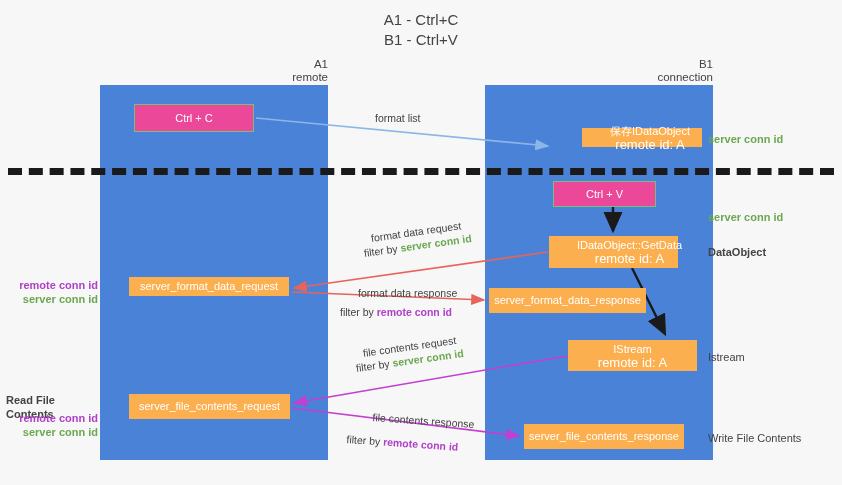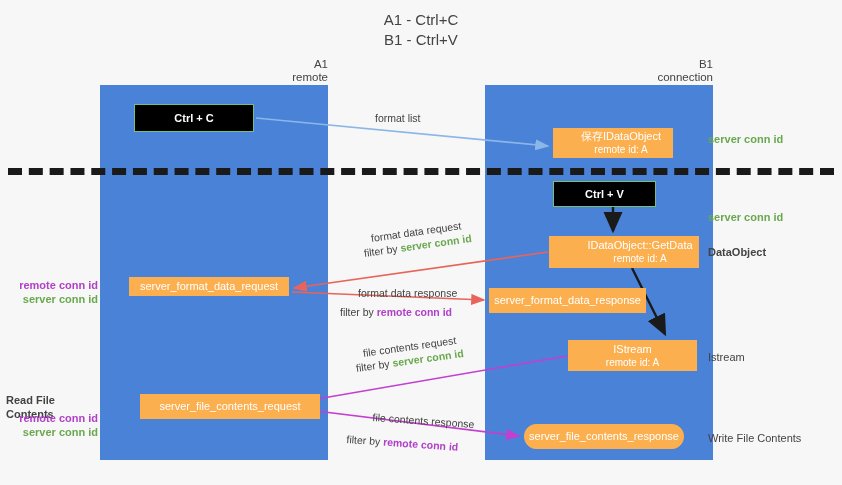--- a/index.html
+++ b/index.html
@@ -31,33 +31,33 @@
   #lane-a1{left:100px;top:85px;width:228px;height:375px;}
   #lane-b1{left:485px;top:85px;width:228px;height:375px;}
 
   
   .box{
     box-sizing:border-box;
     display:flex;flex-direction:column;align-items:center;justify-content:center;
     color:#ffffff;font-size:11px;line-height:13px;text-align:center;
     border:1px solid rgba(255,255,255,.35);
   }
-  .box.green{background:#000000;border-color:#76c07a;font-weight:bold;}
+  .box.green{background:#ec4899;border-color:#76c07a;}
   .box.orange{background:#fcaf4f;border-color:#fcaf4f;}
-  .box .l2{font-size:10px;text-align:center;}
+  .box .l2{font-size:13px;text-align:center;}
 
   #box-ctrlc{left:134px;top:104px;width:120px;height:28px;}
-  #box-save-ido{left:553px;top:128px;width:120px;height:30px;padding-left:16px;}
+  #box-save-ido{left:582px;top:128px;width:120px;height:19px;padding-left:16px;}
   #box-ctrlv{left:553px;top:181px;width:103px;height:26px;}
-  #box-getdata{left:549px;top:236px;width:150px;height:32px;padding-left:32px;}
+  #box-getdata{left:549px;top:236px;width:129px;height:32px;padding-left:32px;}
   #box-istream{left:568px;top:340px;width:129px;height:31px;}
   #box-sfdreq{left:129px;top:277px;width:160px;height:19px;}
   #box-sfdresp{left:489px;top:288px;width:157px;height:25px;}
-  #box-sfcreq{left:129px;top:394px;width:180px;height:25px;margin-left:11px;}
-  #box-sfcresp{left:524px;top:424px;width:160px;height:25px;border-radius:12px;}
+  #box-sfcreq{left:129px;top:394px;width:161px;height:25px;}
+  #box-sfcresp{left:524px;top:424px;width:160px;height:25px;}
 
   
   #sep{
     left:8px;top:168px;width:826px;height:0;
     border-top:7px dashed #1a1a1a;
   }
 
   
   .ann{font-size:11px;line-height:14px;}
   .green-t{color:#6aa84f;font-weight:bold;}

